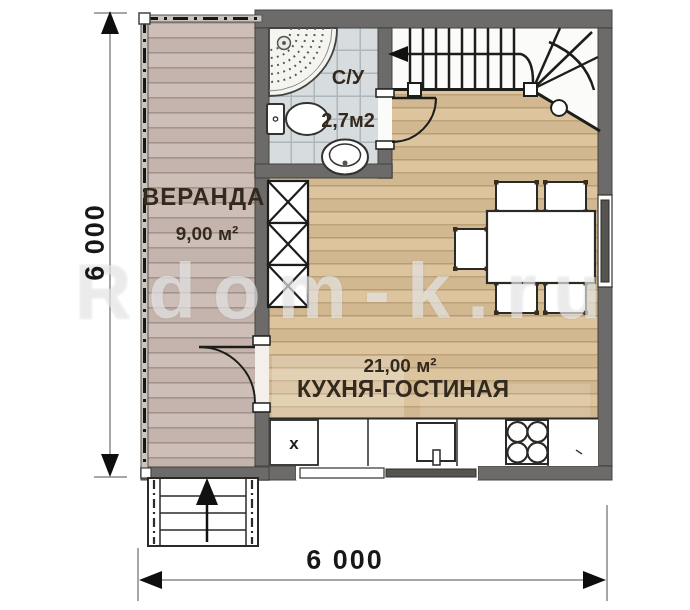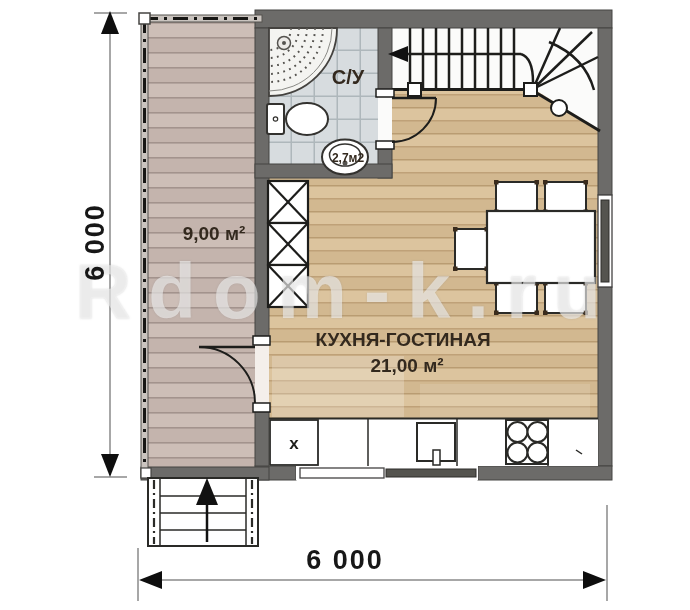--- a/index.html
+++ b/index.html
@@ -6,24 +6,24 @@
   #plan-root{
     position:relative;width:690px;height:610px;background:#ffffff;overflow:hidden;
     font-family:"Liberation Sans", sans-serif;
   }
   #plan-svg{position:absolute;left:0;top:0;z-index:1;}
   .label{
     position:absolute;z-index:3;font-weight:bold;color:#33291e;
     text-align:center;line-height:1;white-space:nowrap;
   }
   .lbl-room{font-size:24px;letter-spacing:1px;}
-  .lbl-area{font-size:19px;padding-left:7px;}
+  .lbl-area{font-size:19px;}
   .lbl-bath{font-size:20px;}
-  .lbl-bath-area{font-size:12px;margin-top:42px;}
-  .lbl-kitchen{font-size:19px;letter-spacing:0px;}
+  .lbl-bath-area{font-size:20px;}
+  .lbl-kitchen{font-size:23px;letter-spacing:0px;margin-top:48px;}
   .lbl-dim{font-size:27px;color:#171717;letter-spacing:2px;}
   .lbl-dim-left{transform:rotate(-90deg);transform-origin:center center;}
   .lbl-x{font-size:17px;color:#1d1d1b;}
   #watermark{
     position:absolute;z-index:2;left:75px;top:246px;
     font-size:78px;font-weight:bold;letter-spacing:17px;
     color:rgba(252,252,252,0.55);
     text-shadow:0 0 2px rgba(140,140,140,0.35);
     white-space:nowrap;
   }
@@ -251,20 +251,21 @@
     <line x1="138" y1="548" x2="138" y2="601" stroke="#8a8a8a" stroke-width="1.5"></line>
     <line x1="607" y1="505" x2="607" y2="601" stroke="#8a8a8a" stroke-width="1.5"></line>
     <line x1="158" y1="580" x2="589" y2="580" stroke="#8a8a8a" stroke-width="1.5"></line>
     <polygon points="139,580 162,571 162,589" fill="#0e0e0e"></polygon>
     <polygon points="606,580 583,571 583,589" fill="#0e0e0e"></polygon>
   </g>
 </svg>
 
 <div id="watermark">Rdom-k.ru</div>
 
+<div class="label lbl-room" style="left:142px;top:185px;width:122px;">ВЕРАНДА</div>
 <div class="label lbl-area" style="left:147px;top:224px;width:120px;">9,00 м²</div>
 <div class="label lbl-bath" style="left:318px;top:67px;width:60px;">С/У</div>
 <div class="label lbl-bath-area" style="left:312px;top:110px;width:72px;">2,7м2</div>
 <div class="label lbl-kitchen" style="left:283px;top:330px;width:240px;">КУХНЯ-ГОСТИНАЯ</div>
 <div class="label lbl-area" style="left:340px;top:356px;width:120px;">21,00 м²</div>
 <div class="label lbl-x" style="left:282px;top:435px;width:24px;">x</div>
 <div class="label lbl-dim" style="left:285px;top:547px;width:120px;">6 000</div>
 <div class="label lbl-dim lbl-dim-left" style="left:36px;top:228px;width:120px;height:28px;">6 000</div>
 
 </div>

